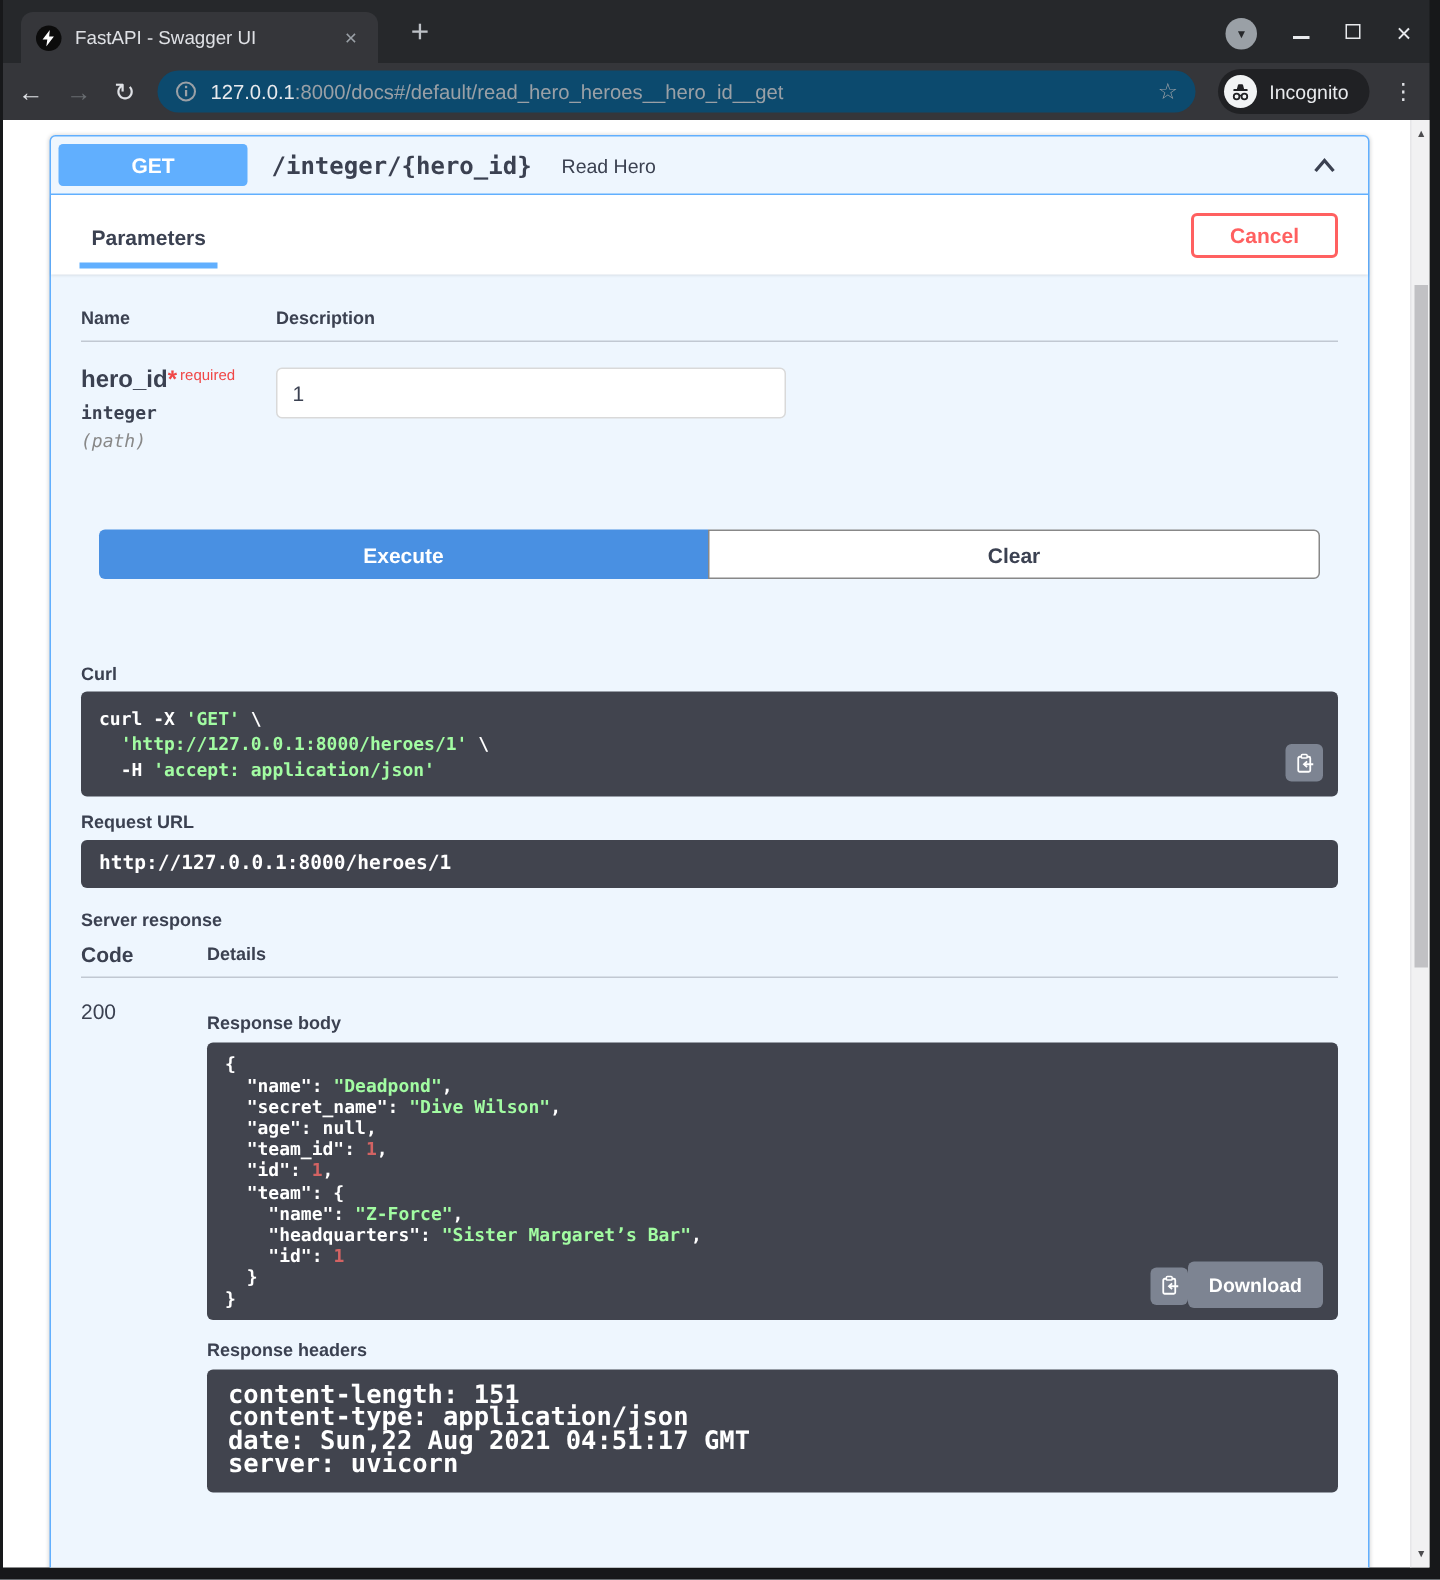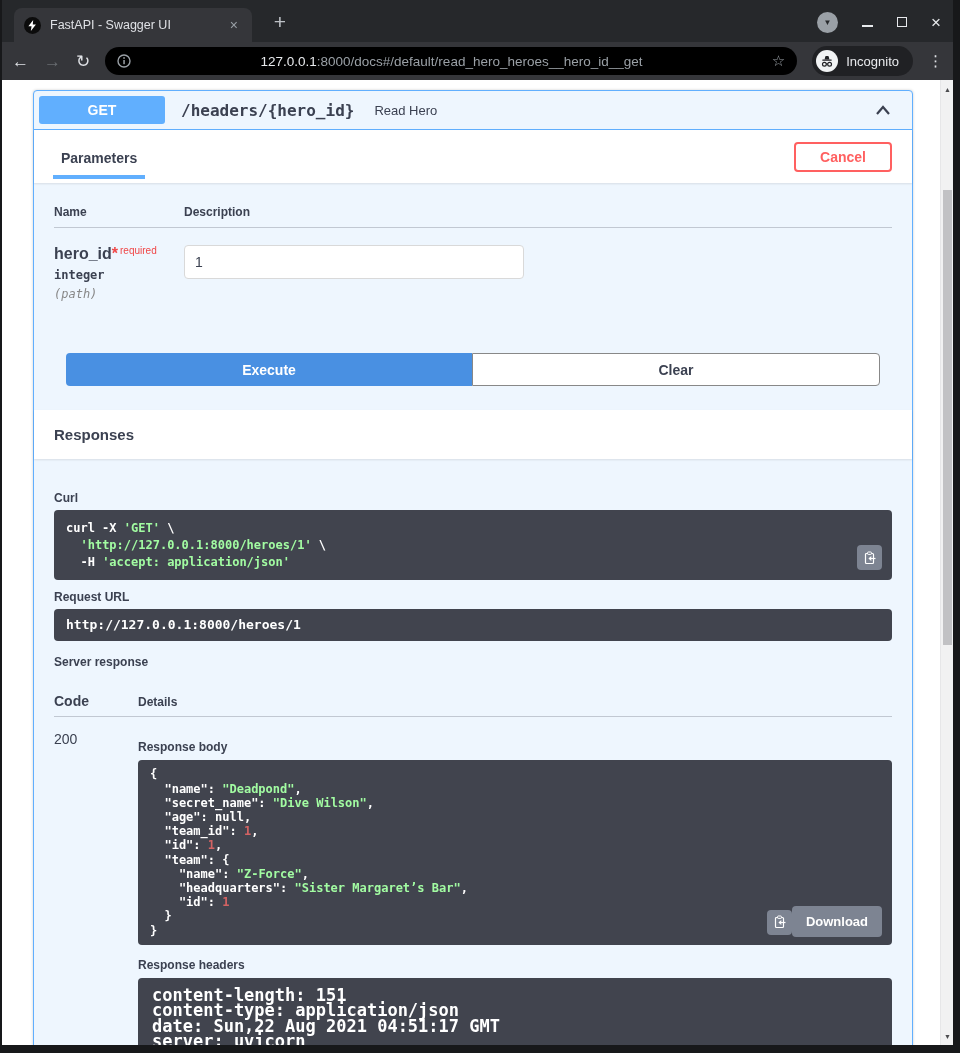--- a/index.html
+++ b/index.html
@@ -18,21 +18,21 @@
   .winbtns { position:absolute; right:12px; top:9px; display:flex; align-items:center; gap:24px; height:26px;}
   .circle-btn { width:21px; height:21px; border-radius:50%; background:#9aa0a6; color:#26282b; font-size:8px; display:flex; align-items:center; justify-content:center;}
   .min-bar { width:11px; height:2px; background:#e8eaed; display:inline-block;}
   .max-box { width:10px; height:10px; border:1.6px solid #e8eaed; display:inline-block;}
   .win-close { color:#e8eaed; font-size:17px; line-height:1;}
 
   .toolbar { position:absolute; top:42px; left:2px; right:7px; height:38px; background:#35363a;
              display:flex; align-items:center; padding:0 10px; gap:15px; }
   .nav-ico { font-size:17px; color:#dfe1e5; line-height:1;}
   .nav-ico.dim { color:#696d71; }
-  .addressbar { flex:1; height:28px; background:#000000; border-radius:14px; display:flex; align-items:center; padding:0 12px; gap:9px; min-width:0;text-align:center;}
+  .addressbar { flex:1; height:28px; background:#0c4a6e; border-radius:14px; display:flex; align-items:center; padding:0 12px; gap:9px; min-width:0;}
   .url { font-size:13.5px; white-space:nowrap; overflow:hidden; flex:1;}
   .url .host { color:#e8eaed; }
   .url .rest { color:#9aa0a6; }
   .star { color:#9aa0a6; font-size:15px; }
   .incog { height:30px; background:#202124; border-radius:15px; display:flex; align-items:center; gap:8px; padding:0 14px 0 4px; }
   .incog-circle { width:22px; height:22px; border-radius:50%; background:#f1f3f4; display:flex; align-items:center; justify-content:center;}
   .incog-label { color:#e8eaed; font-size:13px; }
   .dots { color:#dfe1e5; font-size:15px; letter-spacing:0;}
 
   
@@ -73,21 +73,21 @@
   .resp-header { background:#fff; height:49px; display:flex; align-items:center; padding:0 20px; font-weight:bold; font-size:15px; color:#3b4151; box-shadow:0 1px 2px rgba(0,0,0,.1);}
   .resp-body { padding:32px 20px 20px; }
   .blk-label { font-size:12px; font-weight:bold; color:#3b4151; margin-bottom:5px;}
   .codeblock { background:#41444e; border-radius:4px; padding:10px 12px; font-family:"DejaVu Sans Mono", monospace;
                font-size:12px; font-weight:600; color:#fff; line-height:16.8px; position:relative; }
   .codeblock div { white-space:pre; }
   .seg-p { color:#ffffff; } .seg-s { color:#a2fca2; } .seg-n { color:#d36363; } .seg-l { color:#ffffff; }
   .copybtn { position:absolute; right:10px; bottom:10px; width:25px; height:25px; background:#7d8492; border:none; border-radius:4px; display:flex; align-items:center; justify-content:center;}
   .urlblock { margin-top:4px; padding:7px 12px; font-size:13px; line-height:18px;}
   .lbl-mt { margin-top:14px; }
-  .code-head { display:flex; margin-top:24px; padding-bottom:7px; border-bottom:1px solid rgba(59,65,81,.25); align-items:flex-end;}
+  .code-head { display:flex; margin-top:8px; padding-bottom:7px; border-bottom:1px solid rgba(59,65,81,.25); align-items:center;}
   .code-col { width:84px; flex:none; font-size:14px; font-weight:bold; color:#3b4151;}
   .details-col { font-size:12px; font-weight:bold; color:#3b4151;}
   .resp-row { display:flex; padding-top:14px;}
   .rcode { width:84px; flex:none; font-size:14px; color:#3b4151;}
   .rdetails { flex:1; min-width:0;}
   .bodyblock { line-height:14.2px; padding:7px 12px; }
   .dlbtn { position:absolute; right:10px; bottom:8px; background:#7d8492; color:#fff; border:none; border-radius:4px; font-weight:bold; font-size:13px; padding:8px 14px; font-family:"Liberation Sans",sans-serif;}
   .copybtn.in-body { right:100px; bottom:10px; }
   .hdrblock { font-size:17px; line-height:15.5px; padding:10px 14px; }
 </style>
@@ -145,21 +145,21 @@
     <span class="dots">⋮</span>
   </div>
 
   <div class="page">
 
     <div class="swagger">
       <div class="opblock">
 
         <div class="summary">
           <span class="method">GET</span>
-          <span class="path">/headers/{hero_id}</span>
+          <span class="path">/integer/{hero_id}</span>
           <span class="summ-desc">Read Hero</span>
           <span class="chev">
             <svg width="20" height="18" viewBox="0 0 20 18">
                 <polyline points="4,13 10,6 16,13" fill="none" stroke="#3b4151" stroke-width="2.2"></polyline>
               </svg>
           </span>
         </div>
 
         <div class="sec-header">
           <span class="tab-item">Parameters</span>
@@ -180,23 +180,20 @@
             <div>
               <input class="pinput" value="1" style="">
             </div>
           </div>
           <div class="exec-row">
             <button class="btn-exec">Execute</button>
             <button class="btn-clear">Clear</button>
           </div>
         </div>
 
-        <div class="resp-header">
-          <span>Responses</span>
-        </div>
 
         <div class="resp-body">
           <div class="blk-label">Curl</div>
           <div class="codeblock">
             <div><span class="seg-p">curl -X </span><span class="seg-s">'GET'</span><span class="seg-p"> \</span></div>
               <div><span class="seg-p">  </span><span class="seg-s">'http://127.0.0.1:8000/heroes/1'</span><span class="seg-p"> \</span></div>
               <div><span class="seg-p">  -H </span><span class="seg-s">'accept: application/json'</span></div>
               <button class="copybtn">
               <svg width="13" height="14" viewBox="0 0 13 14">
                   <rect x="2.5" y="2.5" width="8" height="10" rx="1" fill="none" stroke="#fff" stroke-width="1.2"></rect>

